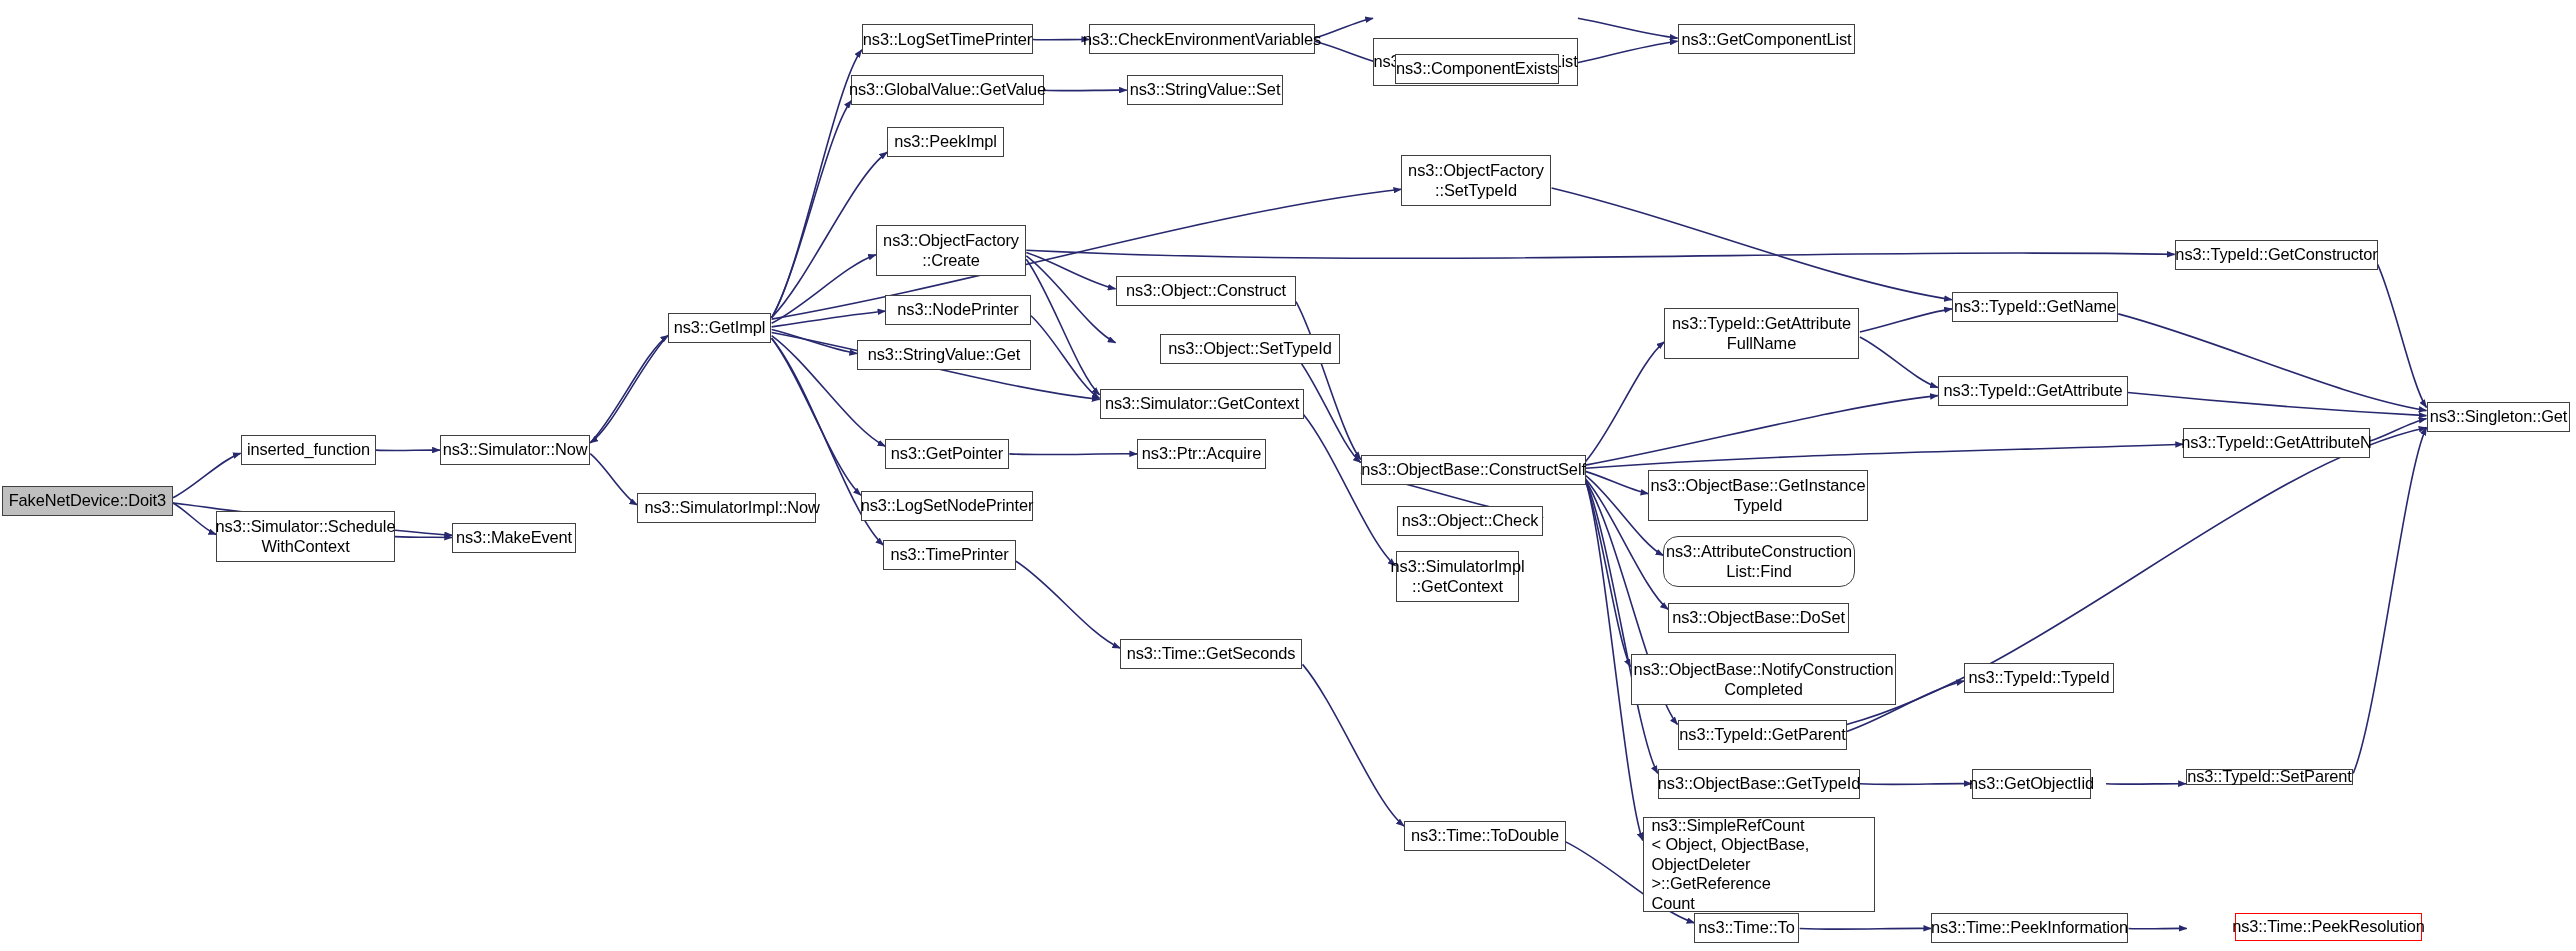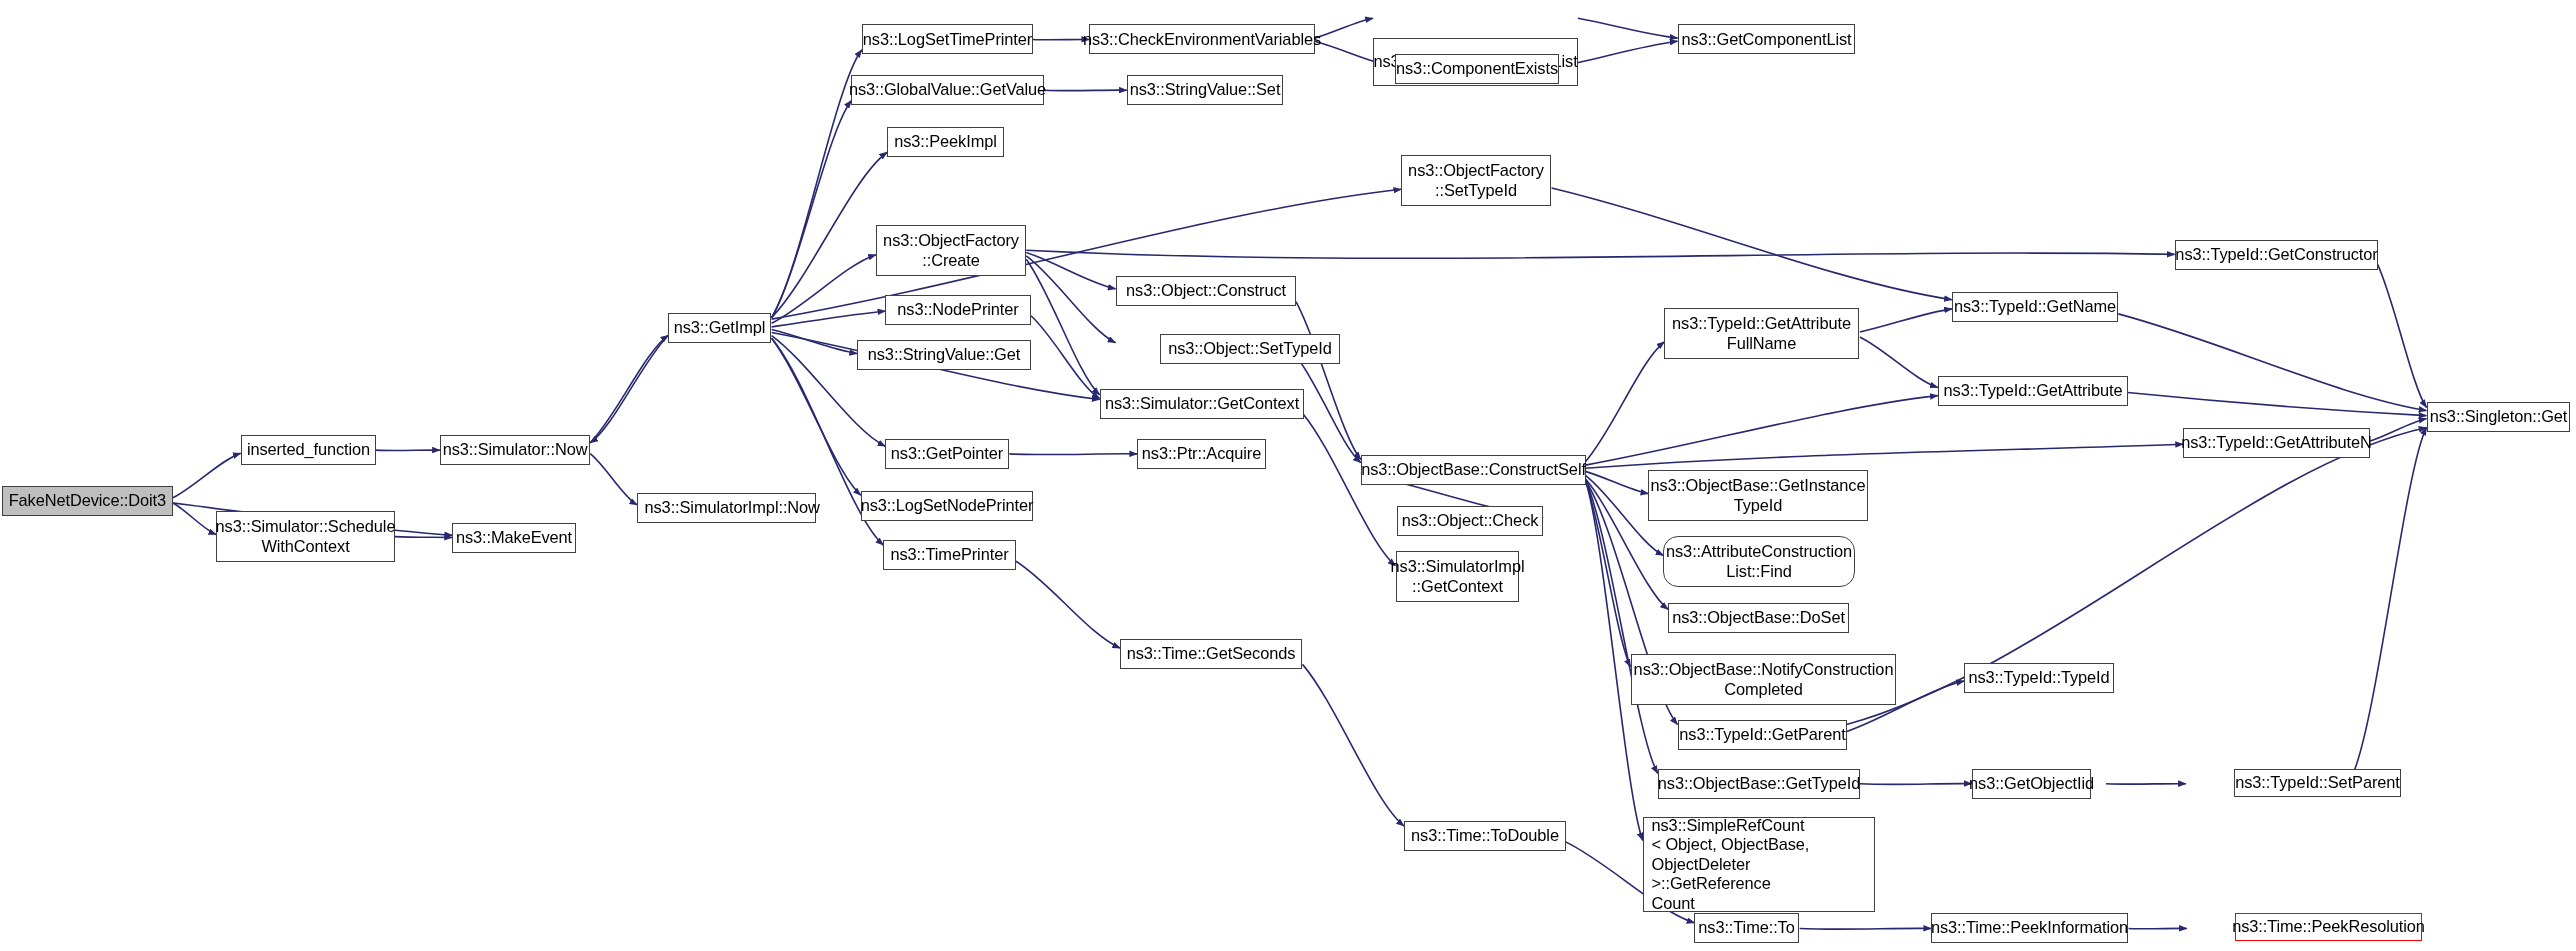--- a/index.html
+++ b/index.html
@@ -158,21 +158,21 @@
       <div class="node" style="left: 883px; top: 540px; width: 133px; height: 30px;">ns3::TimePrinter</div>
       <div class="node" style="left: 1396px; top: 551px; width: 123px; height: 51px;">ns3::SimulatorImpl
 ::GetContext</div>
       <div class="node" style="left: 1668px; top: 603px; width: 181px; height: 30px;">ns3::ObjectBase::DoSet</div>
       <div class="node" style="left: 1120px; top: 639px; width: 182px; height: 30px;">ns3::Time::GetSeconds</div>
       <div class="node" style="left: 1631px; top: 654px; width: 265px; height: 51px;">ns3::ObjectBase::NotifyConstruction
 Completed</div>
       <div class="node" style="left: 1964px; top: 663px; width: 150px; height: 30px;">ns3::TypeId::TypeId</div>
       <div class="node" style="left: 1678px; top: 720px; width: 169px; height: 30px;">ns3::TypeId::GetParent</div>
       <div class="node" style="left: 1972px; top: 769px; width: 119px; height: 30px;">ns3::GetObjectIid</div>
-      <div class="node" style="left: 2186px; top: 769px; width: 167px; height: 28px; margin-left: 48px;">ns3::TypeId::SetParent</div>
+      <div class="node" style="left: 2186px; top: 769px; width: 167px; height: 16px;">ns3::TypeId::SetParent</div>
       <div class="node" style="left: 1658px; top: 769px; width: 202px; height: 30px;">ns3::ObjectBase::GetTypeId</div>
       <div class="node" style="left: 1643px; top: 817px; width: 232px; height: 95px; justify-content: flex-start; text-align: left; padding-left: 7.5px;">ns3::SimpleRefCount
 &lt; Object, ObjectBase,
  ObjectDeleter &gt;::GetReference
 Count</div>
       <div class="node" style="left: 1404px; top: 821px; width: 162px; height: 30px;">ns3::Time::ToDouble</div>
       <div class="node" style="left: 1694px; top: 913px; width: 105px; height: 30px;">ns3::Time::To</div>
       <div class="node" style="left: 1931px; top: 913px; width: 197px; height: 30px;">ns3::Time::PeekInformation</div>
       <div class="node highlight" style="left: 2187px; top: 913px; width: 187px; height: 28px; margin-left: 48px;">ns3::Time::PeekResolution</div>
     </div>

